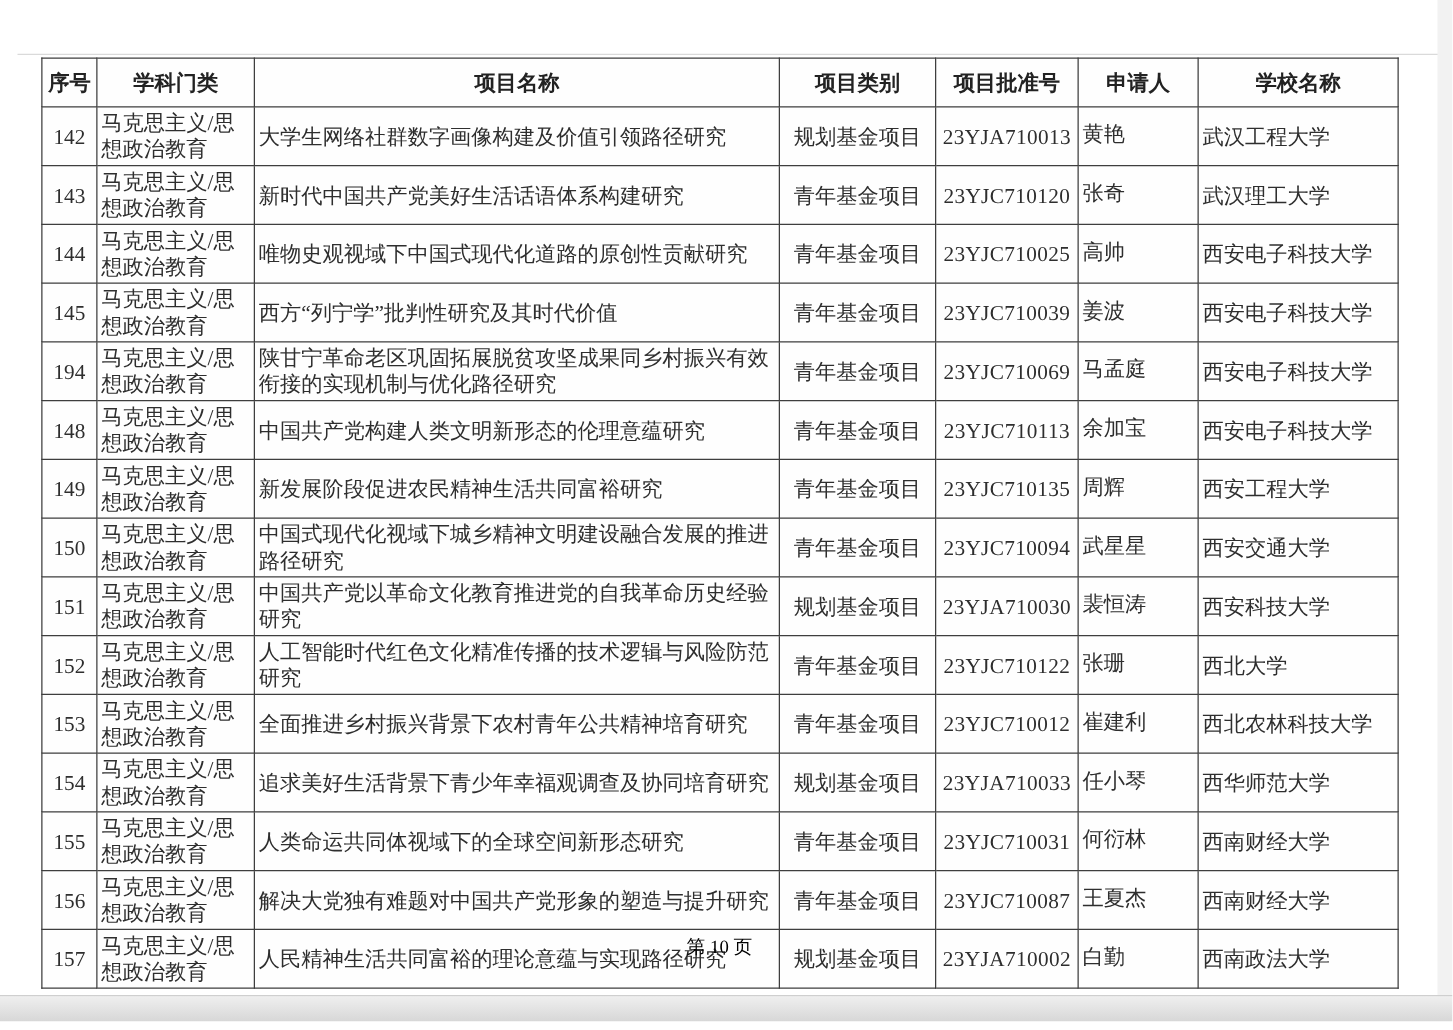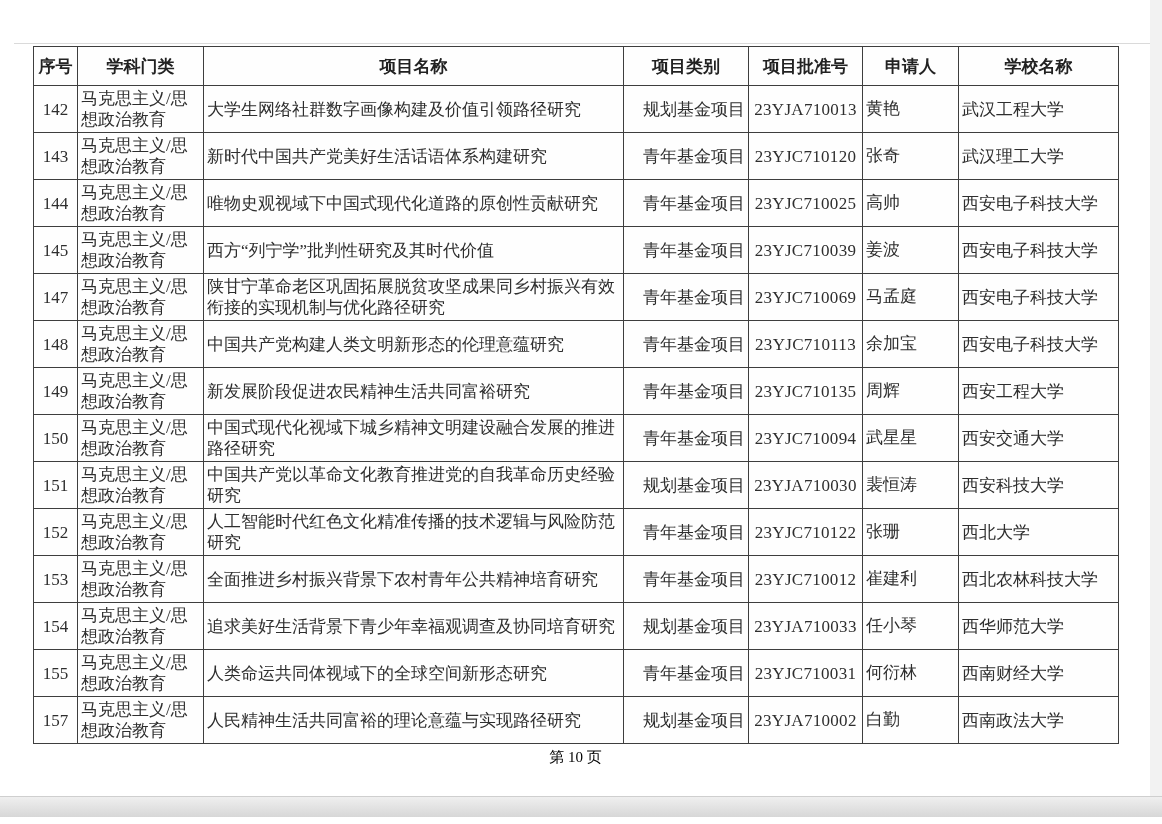--- a/index.html
+++ b/index.html
@@ -40,21 +40,21 @@
   table.projects td {
     height: 37px;
     font-size: 17px;
     line-height: 21px;
     padding: 2px 3px;
     word-break: break-all;
   }
   td.c-no    { text-align: center; font-size: 16px; }
   td.c-disc  { text-align: left; font-size: 15.5px; line-height: 18px; padding: 1px 2px 1px 4px; }
   td.c-proj  { text-align: left; padding-left: 8px; padding-right: 4px; }
-  td.c-cat   { text-align: right; font-size: 16.5px; }
+  td.c-cat   { text-align: center; font-size: 16.5px; }
   td.c-grant { text-align: center; font-size: 16px; letter-spacing: 0.3px; margin-left: 44px; }
   td.c-app   { text-align: left; padding-left: 6px; font-size: 16.5px; font-family: Liberation Mono, monospace; }
   td.c-school{ text-align: left; padding-left: 8px; font-size: 16.5px; margin-left: 26px; }
 
   .footer {
     position: absolute; left: 33px; width: 1085px; top: 748px;
     text-align: center;
     font-size: 15px; color: #000000;
   }
 
@@ -129,21 +129,21 @@
         <tr>
     <td class="c-no">145</td>
     <td class="c-disc">马克思主义/思想政治教育</td>
     <td class="c-proj">西方“列宁学”批判性研究及其时代价值</td>
     <td class="c-cat">青年基金项目</td>
     <td class="c-grant">23YJC710039</td>
     <td class="c-app">姜波</td>
     <td class="c-school">西安电子科技大学</td>
   </tr>
         <tr>
-    <td class="c-no">147</td>
+    <td class="c-no">194</td>
     <td class="c-disc">马克思主义/思想政治教育</td>
     <td class="c-proj">陕甘宁革命老区巩固拓展脱贫攻坚成果同乡村振兴有效衔接的实现机制与优化路径研究</td>
     <td class="c-cat">青年基金项目</td>
     <td class="c-grant">23YJC710069</td>
     <td class="c-app">马孟庭</td>
     <td class="c-school">西安电子科技大学</td>
   </tr>
         <tr>
     <td class="c-no">148</td>
     <td class="c-disc">马克思主义/思想政治教育</td>
@@ -210,20 +210,29 @@
         <tr>
     <td class="c-no">155</td>
     <td class="c-disc">马克思主义/思想政治教育</td>
     <td class="c-proj">人类命运共同体视域下的全球空间新形态研究</td>
     <td class="c-cat">青年基金项目</td>
     <td class="c-grant">23YJC710031</td>
     <td class="c-app">何衍林</td>
     <td class="c-school">西南财经大学</td>
   </tr>
         <tr>
+    <td class="c-no">156</td>
+    <td class="c-disc">马克思主义/思想政治教育</td>
+    <td class="c-proj">解决大党独有难题对中国共产党形象的塑造与提升研究</td>
+    <td class="c-cat">青年基金项目</td>
+    <td class="c-grant">23YJC710087</td>
+    <td class="c-app">王夏杰</td>
+    <td class="c-school">西南财经大学</td>
+  </tr>
+        <tr>
     <td class="c-no">157</td>
     <td class="c-disc">马克思主义/思想政治教育</td>
     <td class="c-proj">人民精神生活共同富裕的理论意蕴与实现路径研究</td>
     <td class="c-cat">规划基金项目</td>
     <td class="c-grant">23YJA710002</td>
     <td class="c-app">白勤</td>
     <td class="c-school">西南政法大学</td>
   </tr>
       </tbody>
   </table>

